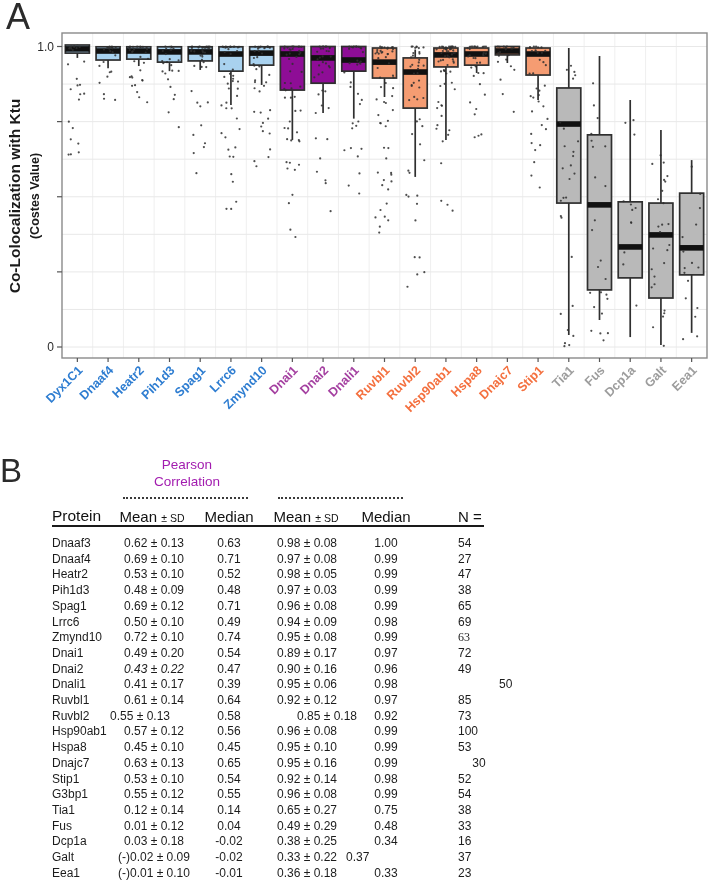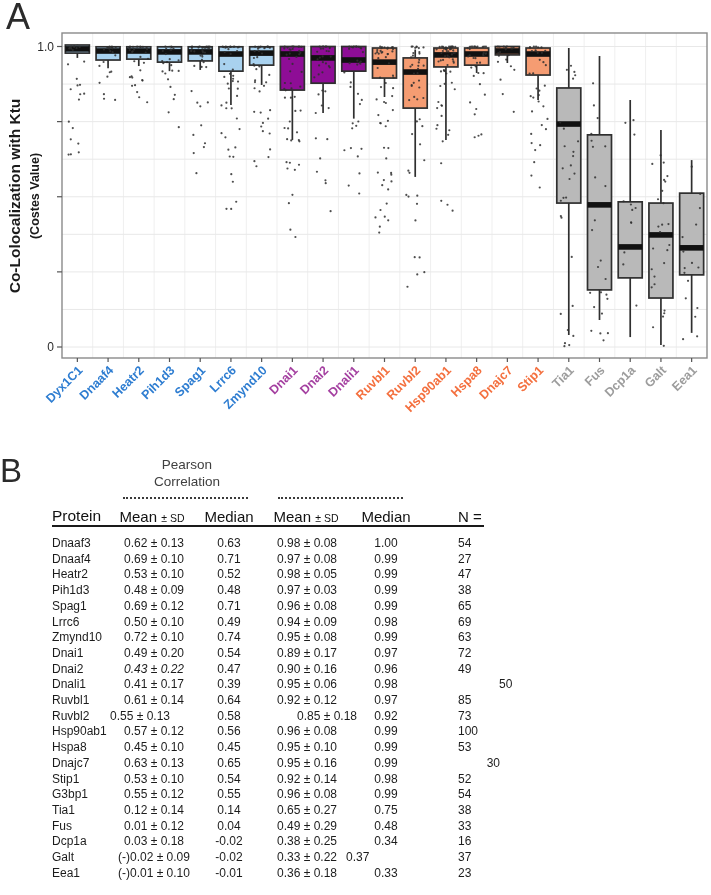--- a/index.html
+++ b/index.html
@@ -8,21 +8,21 @@
   .panel-label{position:absolute;color:#2b2b2b;font-weight:400;}
   #labelA{left:6px;top:-4px;font-size:36px;}
   #labelB{left:0px;top:452px;font-size:33px;}
   svg text{font-family:"Liberation Sans",sans-serif;}
   .ytitle{font-size:15.5px;font-weight:bold;fill:#1a1a1a;text-anchor:middle;}
   .ysub{font-size:12.5px;font-weight:bold;fill:#1a1a1a;text-anchor:middle;}
   .ytick{font-size:12px;fill:#2b2b2b;text-anchor:end;}
   
   #tableB{position:absolute;left:0;top:0;width:711px;height:895px;pointer-events:none;}
   .tb-abs{position:absolute;color:#1c1c1c;}
-  .grp-hdr{text-align:center;font-size:13.5px;line-height:17px;color:#404040;}
+  .grp-hdr{text-align:center;font-size:13.5px;line-height:17px;color:#a21caf;}
   .dotline{position:absolute;border-top:2px dotted #3a3a3a;height:0;}
   .col-hdr{font-size:15px;color:#111;}
   .col-hdr .small{font-size:10.5px;}
   .hdr-rule{position:absolute;background:#1a1a1a;height:2px;}
   .trow{position:absolute;height:15px;font-size:12px;color:#1c1c1c;white-space:nowrap;}
   .tcell{position:absolute;top:0;}
 </style>
 </head>
 <body>
 
@@ -953,21 +953,21 @@
           <div class="tcell" style="left: 257px; width: 100px; text-align: center;">0.94 ± 0.09</div>
           <div class="tcell" style="left: 346px; width: 80px; text-align: center;">0.98</div>
           <div class="tcell" style="left: 458px; width: 42px; text-align: left;">69</div>
         </div>
         <div class="trow" style="left: 0px; top: 630.2px; width: 711px;">
           <div class="tcell" style="left: 52px; width: 75px; text-align: left;">Zmynd10</div>
           <div class="tcell" style="left: 104px; width: 100px; text-align: center;">0.72 ± 0.10</div>
           <div class="tcell" style="left: 189px; width: 80px; text-align: center;">0.74</div>
           <div class="tcell" style="left: 257px; width: 100px; text-align: center;">0.95 ± 0.08</div>
           <div class="tcell" style="left: 346px; width: 80px; text-align: center;">0.99</div>
-          <div class="tcell" style="left: 458px; width: 42px; text-align: left;">63</div>
+          <div class="tcell" style="left: 458px; width: 42px; text-align: left; font-family: Liberation Serif, serif;">63</div>
         </div>
         <div class="trow" style="left: 0px; top: 645.9px; width: 711px;">
           <div class="tcell" style="left: 52px; width: 75px; text-align: left;">Dnai1</div>
           <div class="tcell" style="left: 104px; width: 100px; text-align: center;">0.49 ± 0.20</div>
           <div class="tcell" style="left: 189px; width: 80px; text-align: center;">0.54</div>
           <div class="tcell" style="left: 257px; width: 100px; text-align: center;">0.89 ± 0.17</div>
           <div class="tcell" style="left: 346px; width: 80px; text-align: center;">0.97</div>
           <div class="tcell" style="left: 458px; width: 42px; text-align: left;">72</div>
         </div>
         <div class="trow" style="left: 0px; top: 661.6px; width: 711px;">
@@ -1017,21 +1017,21 @@
           <div class="tcell" style="left: 257px; width: 100px; text-align: center;">0.95 ± 0.10</div>
           <div class="tcell" style="left: 346px; width: 80px; text-align: center;">0.99</div>
           <div class="tcell" style="left: 458px; width: 42px; text-align: left;">53</div>
         </div>
         <div class="trow" style="left: 0px; top: 755.8px; width: 711px;">
           <div class="tcell" style="left: 52px; width: 75px; text-align: left;">Dnajc7</div>
           <div class="tcell" style="left: 104px; width: 100px; text-align: center;">0.63 ± 0.13</div>
           <div class="tcell" style="left: 189px; width: 80px; text-align: center;">0.65</div>
           <div class="tcell" style="left: 257px; width: 100px; text-align: center;">0.95 ± 0.16</div>
           <div class="tcell" style="left: 346px; width: 80px; text-align: center;">0.99</div>
-          <div class="tcell" style="left: 458px; width: 42px; text-align: right;">30</div>
+          <div class="tcell" style="left: 458px; width: 42px; text-align: center;">30</div>
         </div>
         <div class="trow" style="left: 0px; top: 771.5px; width: 711px;">
           <div class="tcell" style="left: 52px; width: 75px; text-align: left;">Stip1</div>
           <div class="tcell" style="left: 104px; width: 100px; text-align: center;">0.53 ± 0.10</div>
           <div class="tcell" style="left: 189px; width: 80px; text-align: center;">0.54</div>
           <div class="tcell" style="left: 257px; width: 100px; text-align: center;">0.92 ± 0.14</div>
           <div class="tcell" style="left: 346px; width: 80px; text-align: center;">0.98</div>
           <div class="tcell" style="left: 458px; width: 42px; text-align: left;">52</div>
         </div>
         <div class="trow" style="left: 0px; top: 787.2px; width: 711px;">

